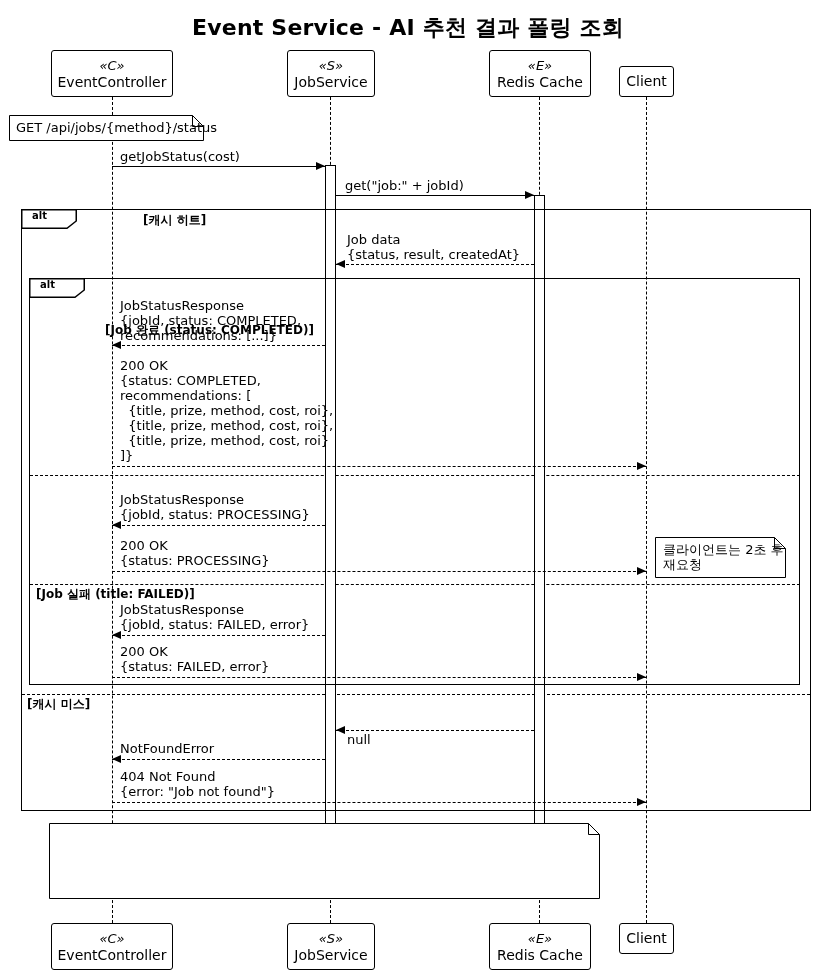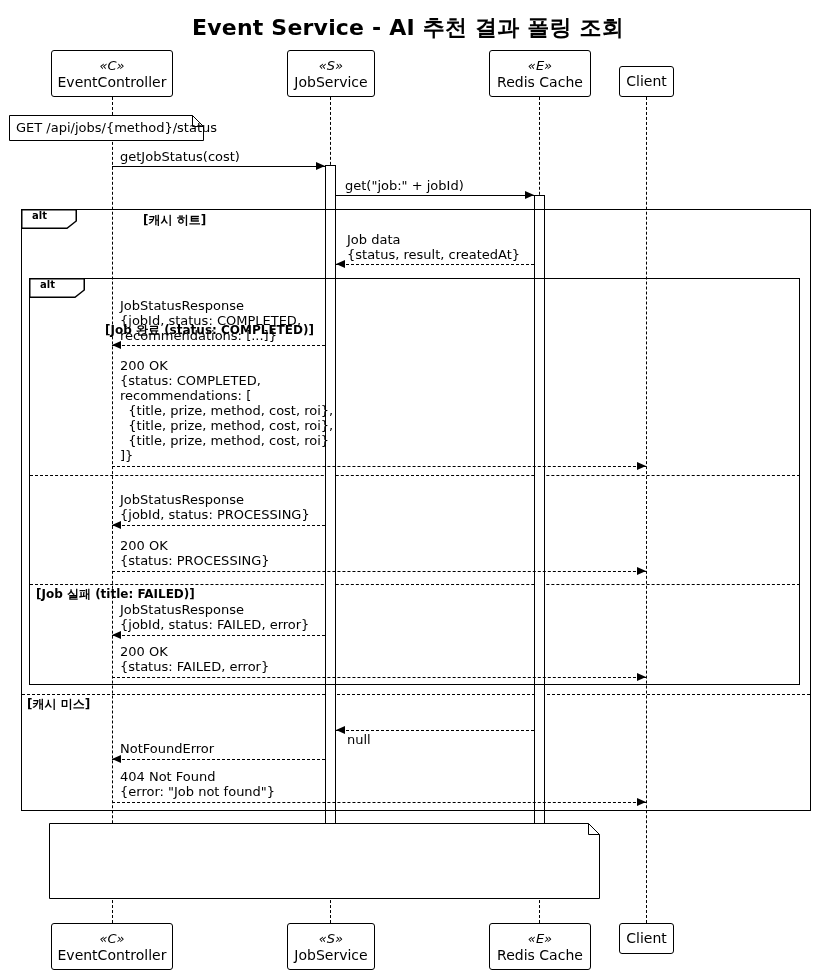--- a/index.html
+++ b/index.html
@@ -160,20 +160,28 @@
   <div class="guard" style="left:27px;top:696px;">[캐시 미스]</div>
 
   <div class="note" style="left:9px;top:115px;width:195px;height:26px;">
     <svg width="195" height="26">
       <path d="M0.5,0.5 L183.5,0.5 L194.5,11.5 L194.5,25.5 L0.5,25.5 Z" fill="#ffffff" stroke="#000000" stroke-width="1"></path>
       <path d="M183.5,0.5 L183.5,11.5 L194.5,11.5" fill="none" stroke="#000000" stroke-width="1"></path>
     </svg>
     <span class="ntext" style="left:7px;top:5px;">GET /api/jobs/{method}/status</span>
   </div>
 
+  <div class="note" style="left:655px;top:537px;width:131px;height:41px;">
+    <svg width="131" height="41">
+      <path d="M0.5,0.5 L119.5,0.5 L130.5,11.5 L130.5,40.5 L0.5,40.5 Z" fill="#ffffff" stroke="#000000" stroke-width="1"></path>
+      <path d="M119.5,0.5 L119.5,11.5 L130.5,11.5" fill="none" stroke="#000000" stroke-width="1"></path>
+    </svg>
+    <span class="ntext" style="left:8px;top:5px;">클라이언트는 2초 후
+재요청</span>
+  </div>
 
   <div class="note" style="left:49px;top:823px;width:551px;height:76px;">
     <svg width="551" height="76">
       <path d="M0.5,0.5 L539.5,0.5 L550.5,11.5 L550.5,75.5 L0.5,75.5 Z" fill="#ffffff" stroke="#000000" stroke-width="1"></path>
       <path d="M539.5,0.5 L539.5,11.5 L550.5,11.5" fill="none" stroke="#000000" stroke-width="1"></path>
     </svg>
   </div>
 
   <div class="participant" style="left:51px;top:50px;width:122px;height:47px;">
     <span class="stereo">«C»</span>

